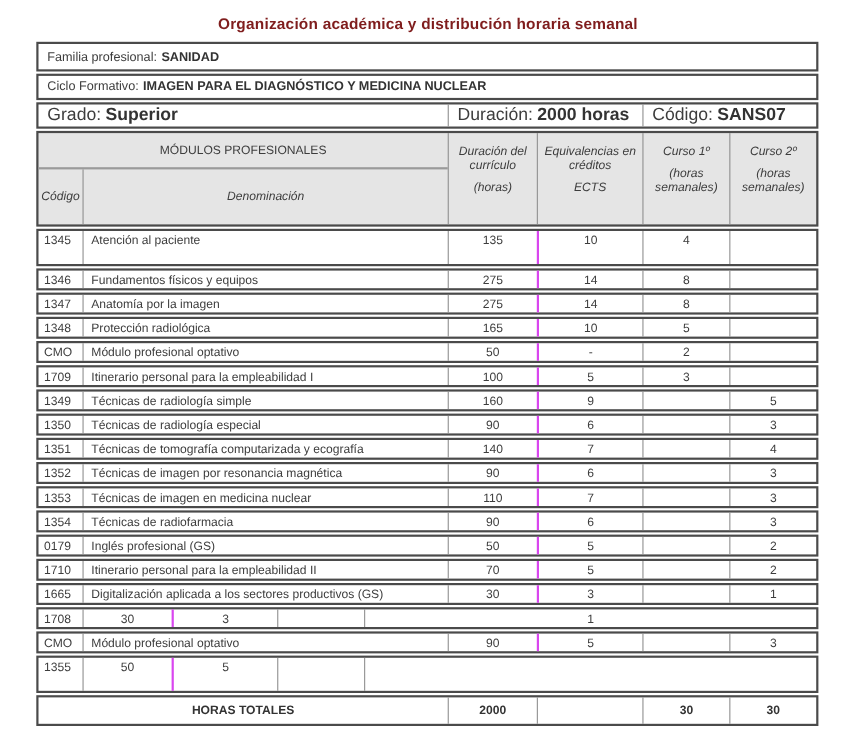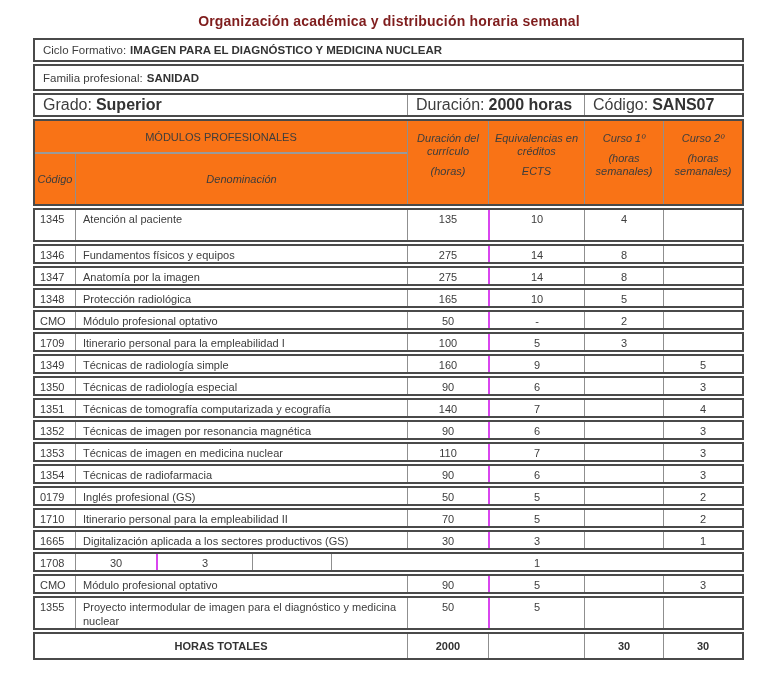--- a/index.html
+++ b/index.html
@@ -23,21 +23,21 @@
   .info-row.h24 { height:24px; }
   .lbl { margin-right:4px; }
   .val { font-weight:bold; color:#333; }
   
   .grado-row { height:24px; align-items:stretch; padding-left:0; font-size:16px; }
   .gcell { display:flex; align-items:center; padding-left:8px; }
   .g1 { width:372px; }
   .g2 { width:177px; border-left:1px solid #8f8f8f; }
   .g3 { flex:1; border-left:1px solid #8f8f8f; }
   
-  .header-band { height:87px; background:#f97316; font-size:11px; }
+  .header-band { height:87px; background:#e5e5e5; font-size:11px; }
   .hb-left { width:372px; display:flex; flex-direction:column; }
   .hb-top {
     height:33px; border-bottom:2px solid #9a9a9a;
     display:flex; align-items:center; justify-content:center;
   }
   .hb-bottom { flex:1; display:flex; font-style:italic; }
   .hb-cod { width:40px; display:flex; align-items:center; justify-content:center; }
   .hb-den { flex:1; border-left:1px solid #8f8f8f; display:flex; align-items:center; justify-content:center; }
   .hcell {
     border-left:1px solid #8f8f8f; font-style:italic; text-align:center;
@@ -64,28 +64,28 @@
   .t-c1 { width:79px; border-left:1px solid #8f8f8f; }
   .t-c2 { flex:1; border-left:1px solid #8f8f8f; }
 </style>
 </head>
 <body>
 
 <div class="title">Organización académica y distribución horaria semanal</div>
 
 <div class="doc">
 
+  <div class="box info-row">
+    <span class="lbl">Familia profesional:</span>
+    <span class="val">SANIDAD</span>
+  </div>
+
   <div class="box info-row h24">
     <span class="lbl">Ciclo Formativo:</span>
     <span class="val">IMAGEN PARA EL DIAGNÓSTICO Y MEDICINA NUCLEAR</span>
-  </div>
-
-  <div class="box info-row">
-    <span class="lbl">Familia profesional:</span>
-    <span class="val">SANIDAD</span>
   </div>
 
   <div class="box grado-row">
     <div class="gcell g1">
       <span class="lbl">Grado:</span>
       <span class="val">Superior</span>
     </div>
     <div class="gcell g2">
       <span class="lbl">Duración:</span>
       <span class="val">2000 horas</span>
@@ -253,21 +253,20 @@
       <div class="box drow">
         <div class="cell c-cod">CMO</div>
         <div class="cell c-den">Módulo profesional optativo</div>
         <div class="cell c-dur">90</div>
         <div class="cell c-ects">5</div>
         <div class="cell c-c1"></div>
         <div class="cell c-c2">3</div>
       </div>
       <div class="box drow tall">
         <div class="cell c-cod">1355</div>
-        <div class="cell c-den">Proyecto intermodular de imagen para el diagnóstico y medicina nuclear</div>
         <div class="cell c-dur">50</div>
         <div class="cell c-ects">5</div>
         <div class="cell c-c1"></div>
         <div class="cell c-c2"></div>
       </div>
     </div>
 
   <div class="box totals-row">
     <div class="tcell t-label">HORAS TOTALES</div>
     <div class="tcell t-dur">2000</div>

